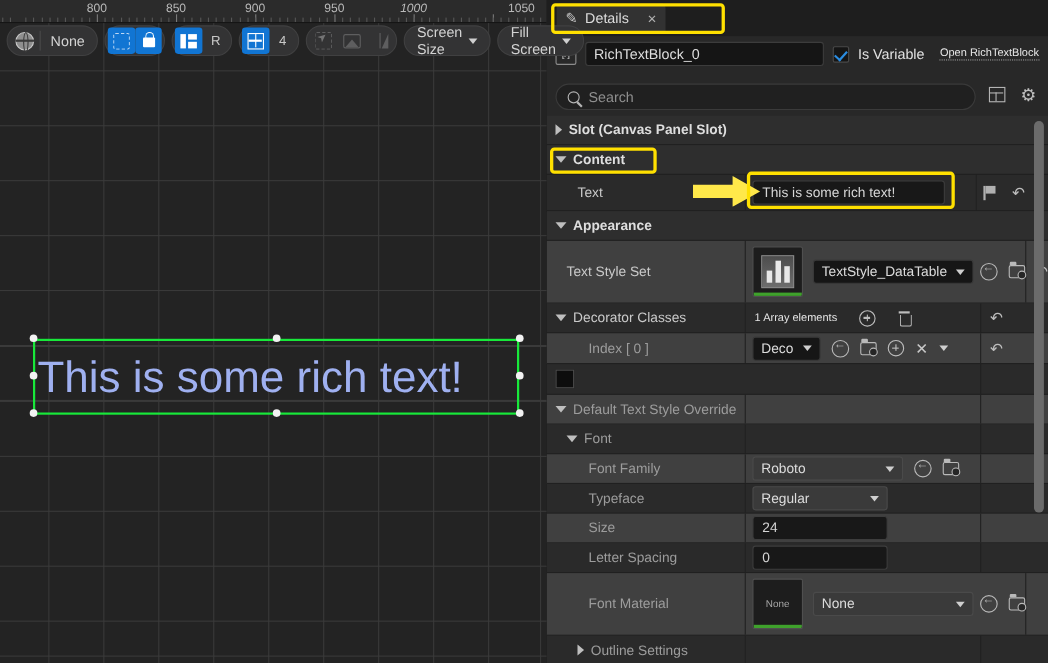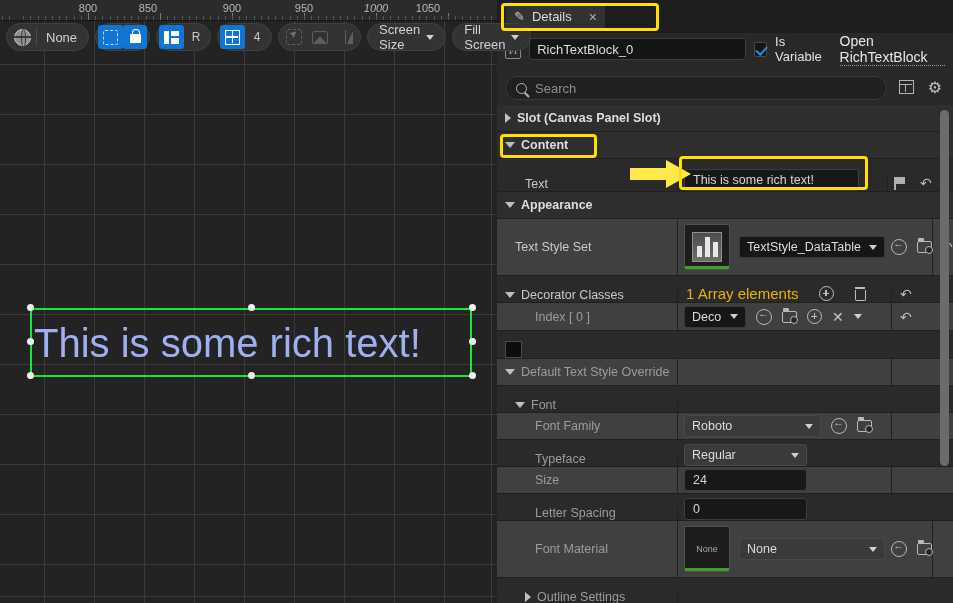--- a/index.html
+++ b/index.html
@@ -131,21 +131,21 @@
     width: 15px; height: 15px; background: #151515; border: 1px solid #4a4a4a;
     border-radius: 2px; position: relative;
   }
   .cbox.checked::after {
     content: ""; position: absolute; left: 3px; top: 1px;
     width: 5px; height: 9px; border: solid #2a8ce0;
     border-width: 0 2px 2px 0; transform: rotate(42deg);
   }
   .isvar { font-size: 13px; color: #e2e2e2; }
   .openlink {
-    font-size: 14px; color: #e8e8e8; border-bottom: 1px dotted #9a9a9a;
+    font-size: 10px; color: #e8e8e8; border-bottom: 1px dotted #9a9a9a;
     margin-left: 6px;
   }
 
   #searchrow {
     position: absolute; left: 0; top: 72px; width: 456px; height: 32px;
     display: flex; align-items: center; padding: 0 8px; gap: 9px;
   }
   #searchbox {
     flex: 1; height: 24px; background: #202020; border: 1px solid #3a3a3a;
     border-radius: 12px; display: flex; align-items: center;
@@ -165,21 +165,21 @@
   
   #proplist {
     position: absolute; left: 0; top: 105px; width: 456px; height: 498px;
     overflow: hidden;
   }
   .prow {
     position: relative; display: flex; width: 456px;
     border-bottom: 1px solid #202020;
   }
   .prow.cat { background: #2e2e2e; }
-  .prow.a { background: #2a2a2a; align-items: flex-end; }
+  .prow.a { background: #2a2a2a; }
   .prow.b { background: #404040; }
   .pname {
     width: 181px; flex: none; display: flex; align-items: center;
     font-size: 12.5px; color: #c9c9c9; padding-left: 8px;
     border-right: 1px solid #212121;
   }
   .pname.cat { color: #dedede; font-weight: bold; font-size: 12.5px; }
   .pname.sub { color: #9c9c9c; }
   .pval {
     flex: 1; display: flex; align-items: center; gap: 7px; padding-left: 8px;
@@ -400,29 +400,29 @@
 <body>
 
 <div id="app">
 
   <div id="viewport">
 
     <div id="ruler">
         <div class="rtick major" style="left: 88px;"></div>
         <div class="rlabel" style="left: 88px;">800</div>
         <div class="rtick major" style="left: 160px;"></div>
-        <div class="rlabel" style="left: 148px;">850</div>
+        <div class="rlabel" style="left: 160px;">850</div>
         <div class="rtick major" style="left: 232px;"></div>
         <div class="rlabel" style="left: 232px;">900</div>
         <div class="rtick major" style="left: 304px;"></div>
         <div class="rlabel" style="left: 304px;">950</div>
         <div class="rtick major" style="left: 376px;"></div>
         <div class="rlabel" style="left: 376px; font-style: italic;">1000</div>
         <div class="rtick major" style="left: 448px;"></div>
-        <div class="rlabel" style="left: 428px;">1050</div>
+        <div class="rlabel" style="left: 474px;">1050</div>
         <div class="rtick minor" style="left: 2px;"></div>
         <div class="rtick minor" style="left: 9px;"></div>
         <div class="rtick minor" style="left: 23px;"></div>
         <div class="rtick minor" style="left: 30px;"></div>
         <div class="rtick minor" style="left: 38px;"></div>
         <div class="rtick minor" style="left: 45px;"></div>
         <div class="rtick minor" style="left: 52px;"></div>
         <div class="rtick minor" style="left: 59px;"></div>
         <div class="rtick minor" style="left: 66px;"></div>
         <div class="rtick minor" style="left: 74px;"></div>
@@ -651,21 +651,21 @@
           <span class="tagicon"></span>
         </div>
       </div>
 
       <div class="prow a" style="height:27px">
         <div class="pname">
           <span class="arrow down"></span>
           <span>Decorator Classes</span>
         </div>
         <div class="pval" style="gap:20px">
-          <span style="font-size:15px;color:#eab308">1 Array elements</span>
+          <span style="font-size:10px;color:#e5e5e5">1 Array elements</span>
           <span class="plusc"></span>
           <span class="trash"></span>
         </div>
         <div class="rcol">
           <span class="arrowglyph">↶</span>
         </div>
       </div>
 
       <div class="prow b" style="height:28px">
         <div class="pname indent24 sub">

